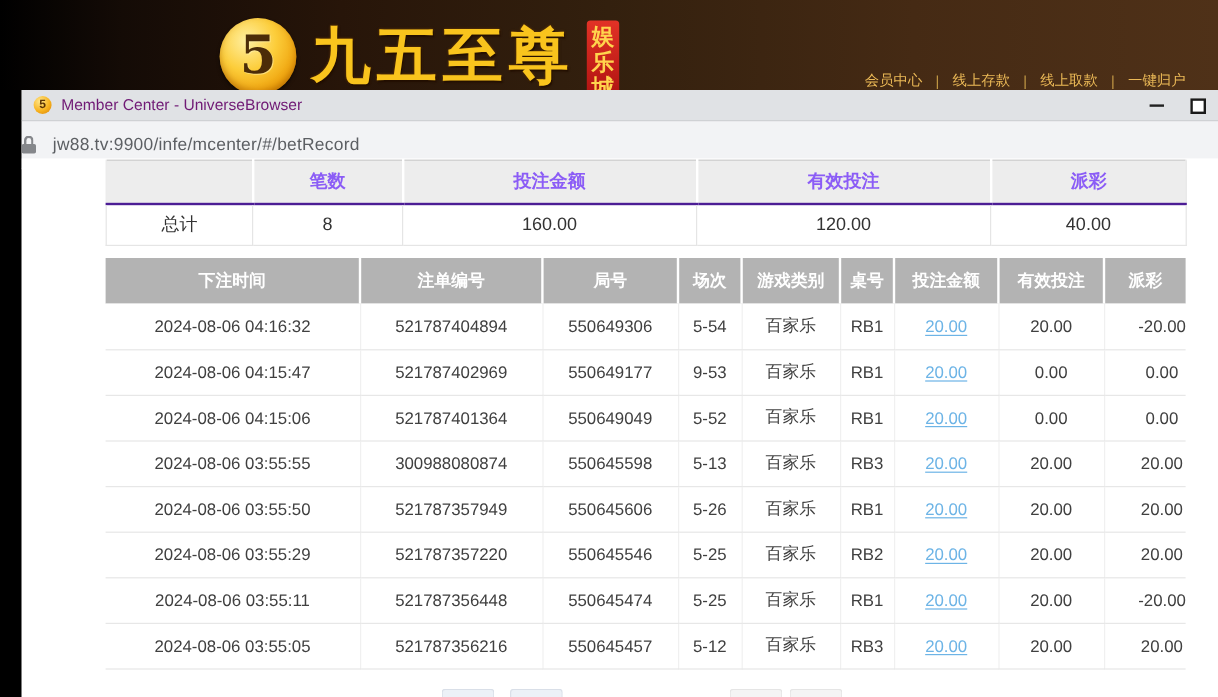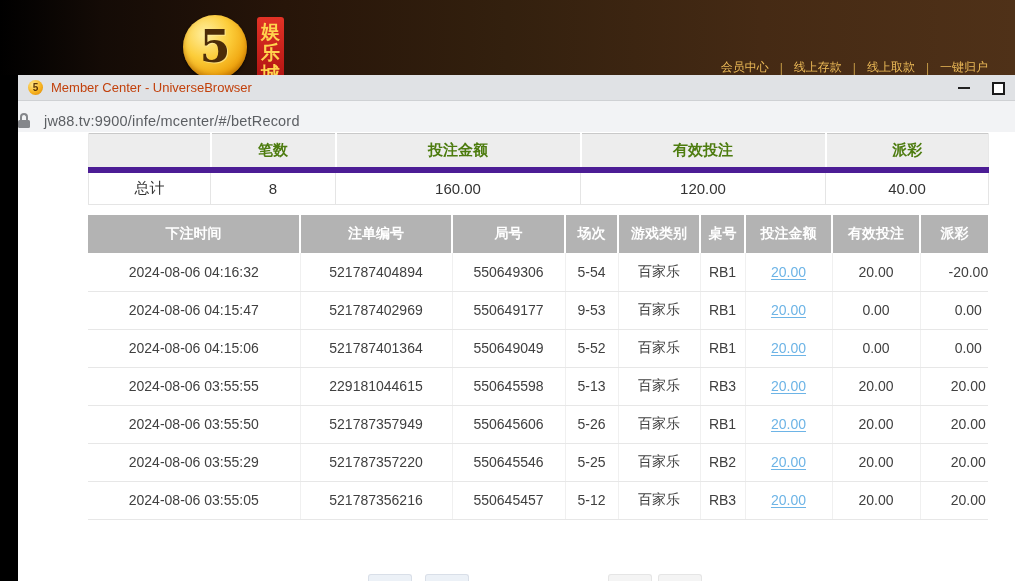--- a/index.html
+++ b/index.html
@@ -29,21 +29,21 @@
 
   
   .window { position:absolute; left:18px; top:75px; width:997px; height:506px; z-index:2;
     background:#fff; overflow:hidden; }
   .titlebar { height:26px; background:#e0e2e5; display:flex; align-items:center;
     padding-left:10px; position:relative; border-bottom:1px solid #cfd1d4; }
   .win-icon { width:15px; height:15px; border-radius:50%;
     background:radial-gradient(circle at 35% 30%, #ffe78a, #f7b31f 55%, #d87f04 100%);
     display:flex; align-items:center; justify-content:center; }
   .win-icon span { font-size:10px; font-weight:700; color:#5c3404; }
-  .win-title { margin-left:8px; font-size:13px; color:#c2410c; }
+  .win-title { margin-left:8px; font-size:13px; color:#701a75; }
   .win-controls { position:absolute; right:0; top:0; height:26px; display:flex; align-items:center; }
   .btn-min { width:34px; height:26px; display:flex; align-items:center; justify-content:center; cursor:pointer; }
   .btn-min i { display:block; width:12px; height:2px; background:#222; }
   .btn-max { width:34px; height:26px; display:flex; align-items:center; justify-content:center; cursor:pointer; }
   .btn-max i { display:block; width:13px; height:13px; border:2px solid #1a1a1a; background:#fff; }
   .urlbar { height:40px; background:#f2f3f5; border-bottom:1px solid #d8dadd;
     display:flex; align-items:center; }
   .lock { position:relative; width:12px; height:15px; display:inline-block; }
   .lock .shackle { position:absolute; top:0; left:2px; width:8px; height:9px;
     border:2px solid #85878b; border-bottom:none; border-radius:4px 4px 0 0; }
@@ -52,22 +52,22 @@
   .url { margin-left:14px; font-size:14.5px; color:#5c5f63; letter-spacing:.2px; }
 
   
   .content { position:absolute; left:0; top:57px; width:997px; height:449px;
     background:#fff; padding:1px 0 0 70px; }
 
   table { border-collapse:collapse; table-layout:fixed; width:900px; }
 
   
   .summary { margin-bottom:10px; font-size:15px; border-top:1px solid #c9c9c9; }
-  .summary th { height:36px; background:#ededed; color:#4d7c0f; font-weight:600;
-    border-right:2px solid #fff; border-bottom:6px solid #4c1d95; border-left:1px solid #e2e2e2; }
+  .summary th { height:36px; background:#ededed; color:#8b5cf6; font-weight:600;
+    border-right:2px solid #fff; border-bottom:2px solid #4c1d95; border-left:1px solid #e2e2e2; }
   .summary th:first-child { border-left:1px solid #e8e8e8; }
   .summary th:last-child { border-right:1px solid #e8e8e8; }
   .summary td { height:35px; background:#fff; color:#333; text-align:center;
     border:1px solid #e5e5e5; }
 
   
   .bets th { height:38px; background:#b3b3b3; color:#fff; font-weight:700; font-size:14px;
     border-right:2px solid #fff; }
   .bets th:last-child { border-right:none; }
   .bets td { height:38px; text-align:center; font-size:14px; color:#404040;
@@ -83,20 +83,21 @@
   .pag1 { left:350px; } .pag2 { left:407px; } .pag3 { left:590px; } .pag4 { left:640px; }
 </style>
 </head>
 <body>
 
 <div class="site-header">
   <div class="logo">
     <div class="logo-circle">
       <span>5</span>
     </div>
+    <div class="logo-name">九五至尊</div>
     <div class="logo-badge">
       <span>娱</span>
       <span>乐</span>
       <span>城</span>
     </div>
   </div>
   <nav class="site-nav" id="site-nav">
       <span class="nav-item">会员中心</span>
       <span class="nav-sep">|</span>
       <span class="nav-item">线上存款</span>
@@ -215,21 +216,21 @@
             <td>550649049</td>
             <td>5-52</td>
             <td>百家乐</td>
             <td>RB1</td>
             <td><a class="amt-link">20.00</a></td>
             <td>0.00</td>
             <td>0.00</td>
           </tr>
           <tr>
             <td>2024-08-06 03:55:55</td>
-            <td>229181044615</td>
+            <td>300988080874</td>
             <td>550645598</td>
             <td>5-13</td>
             <td>百家乐</td>
             <td>RB3</td>
             <td><a class="amt-link">20.00</a></td>
             <td>20.00</td>
             <td>20.00</td>
           </tr>
           <tr>
             <td>2024-08-06 03:55:50</td>
@@ -245,20 +246,31 @@
           <tr>
             <td>2024-08-06 03:55:29</td>
             <td>521787357220</td>
             <td>550645546</td>
             <td>5-25</td>
             <td>百家乐</td>
             <td>RB2</td>
             <td><a class="amt-link">20.00</a></td>
             <td>20.00</td>
             <td>20.00</td>
+          </tr>
+          <tr>
+            <td>2024-08-06 03:55:11</td>
+            <td>521787356448</td>
+            <td>550645474</td>
+            <td>5-25</td>
+            <td>百家乐</td>
+            <td>RB1</td>
+            <td><a class="amt-link">20.00</a></td>
+            <td>20.00</td>
+            <td class="neg">-20.00</td>
           </tr>
           <tr>
             <td>2024-08-06 03:55:05</td>
             <td>521787356216</td>
             <td>550645457</td>
             <td>5-12</td>
             <td>百家乐</td>
             <td>RB3</td>
             <td><a class="amt-link">20.00</a></td>
             <td>20.00</td>

